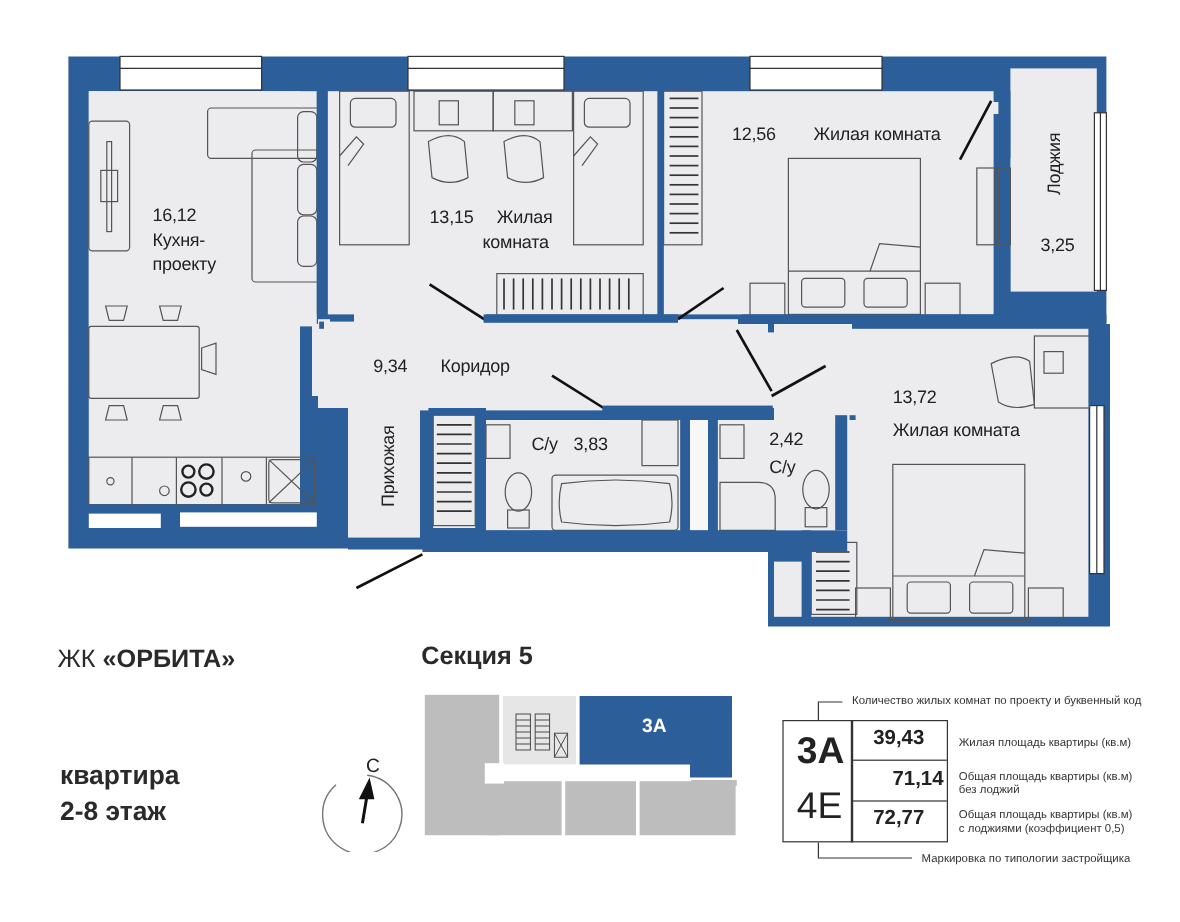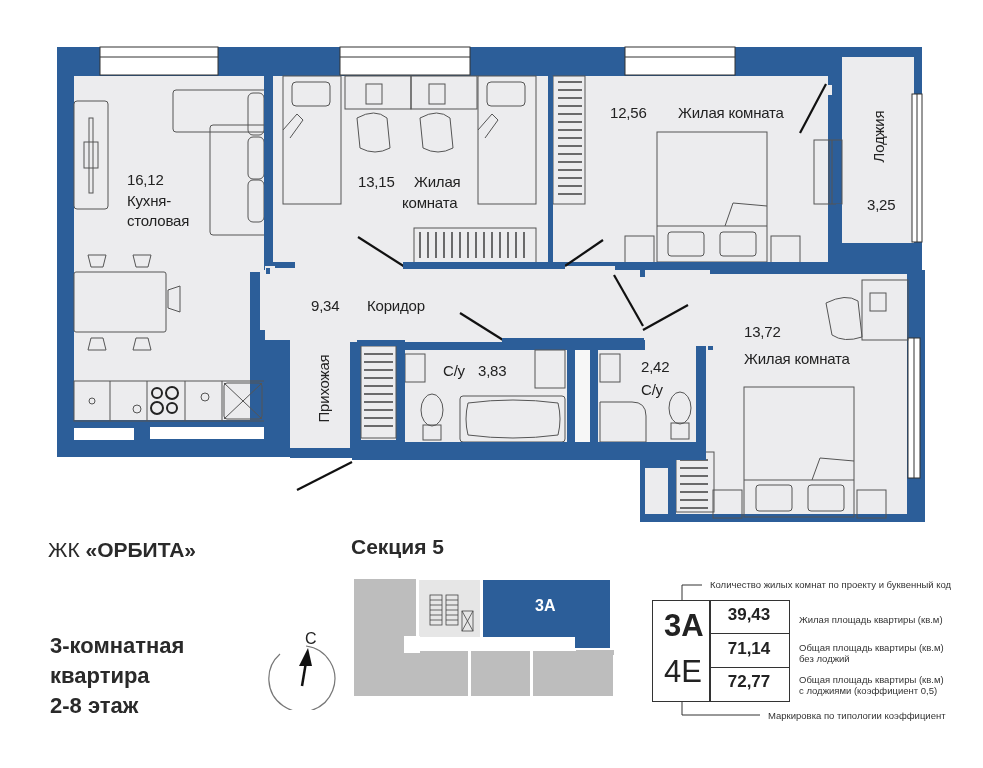--- a/index.html
+++ b/index.html
@@ -247,21 +247,21 @@
     <rect x="708" y="346" width="5" height="4"></rect>
     <rect x="352" y="442" width="354" height="18"></rect>
     <rect x="668" y="442" width="8" height="76"></rect>
     <rect x="264" y="340" width="26" height="100"></rect>
     <rect x="266" y="268" width="4" height="6"></rect>
   </g>
 </svg>
 
 <div class="lbl" style="left:127px;top:171px;">16,12</div>
 <div class="lbl" style="left:127px;top:192px;">Кухня-</div>
-<div class="lbl" style="left:127px;top:212px;">столовая</div>
+<div class="lbl" style="left:127px;top:212px;">проекту</div>
 
 <div class="lbl" style="left:358px;top:173px;">13,15</div>
 <div class="lbl" style="left:414px;top:173px;">Жилая</div>
 <div class="lbl" style="left:402px;top:194px;">комната</div>
 
 <div class="lbl" style="left:610px;top:104px;">12,56</div>
 <div class="lbl" style="left:678px;top:104px;">Жилая комната</div>
 
 <div class="lbl vert" style="left:853px;top:128px;">Лоджия</div>
 <div class="lbl" style="left:867px;top:196px;">3,25</div>
@@ -279,21 +279,20 @@
 
 <div class="lbl" style="left:744px;top:323px;">13,72</div>
 <div class="lbl" style="left:744px;top:350px;">Жилая комната</div>
 
 <div class="complex">
   <span>ЖК</span>
   <b>«ОРБИТА»</b>
 </div>
 
 <div class="apt-title">
-  <div>3-комнатная</div>
   <div>квартира</div>
   <div>2-8 этаж</div>
 </div>
 
 <div class="compass-c">С</div>
 <svg class="compass" viewBox="0 0 72 82">
   <path d="M12 26 A33 33 0 1 0 38 18" fill="none" stroke="#777" stroke-width="1.2"></path>
   <line x1="34" y1="58" x2="38" y2="34" stroke="#111" stroke-width="2.5"></line>
   <polygon points="40,20 31,38 44,38" fill="#111"></polygon>
 </svg>
@@ -336,22 +335,22 @@
   <div class="note" style="left:70px;top:9px;">Количество жилых комнат по проекту и буквенный код</div>
 
   <div class="box" style="left:12px;top:30px;width:57px;height:100px;"></div>
   <div class="code" style="left:24px;top:38px;font-weight:700;">3А</div>
   <div class="code" style="left:24px;top:84px;">4Е</div>
 
   <div class="box" style="left:69px;top:30px;width:79px;height:100px;"></div>
   <div style="position:absolute;left:70px;top:63px;width:79px;border-top:1.5px solid #333;"></div>
   <div style="position:absolute;left:70px;top:97px;width:79px;border-top:1.5px solid #333;"></div>
   <div class="val" style="left:69px;top:35px;">39,43</div>
-  <div class="val" style="left:69px;top:69px;">71,14</div>
+  <div class="val" style="left:69px;top:69px;padding-left:16px;">71,14</div>
   <div class="val" style="left:69px;top:102px;">72,77</div>
 
   <div class="note" style="left:159px;top:44px;">Жилая площадь квартиры (кв.м)</div>
   <div class="note" style="left:159px;top:72px;">Общая площадь квартиры (кв.м)</div>
   <div class="note" style="left:159px;top:83px;">без лоджий</div>
   <div class="note" style="left:159px;top:104px;">Общая площадь квартиры (кв.м)</div>
   <div class="note" style="left:159px;top:115px;">с лоджиями (коэффициент 0,5)</div>
-  <div class="note" style="left:128px;top:140px;">Маркировка по типологии коэффициент</div>
+  <div class="note" style="left:128px;top:140px;">Маркировка по типологии застройщика</div>
 </div>
 
 </body></html>

